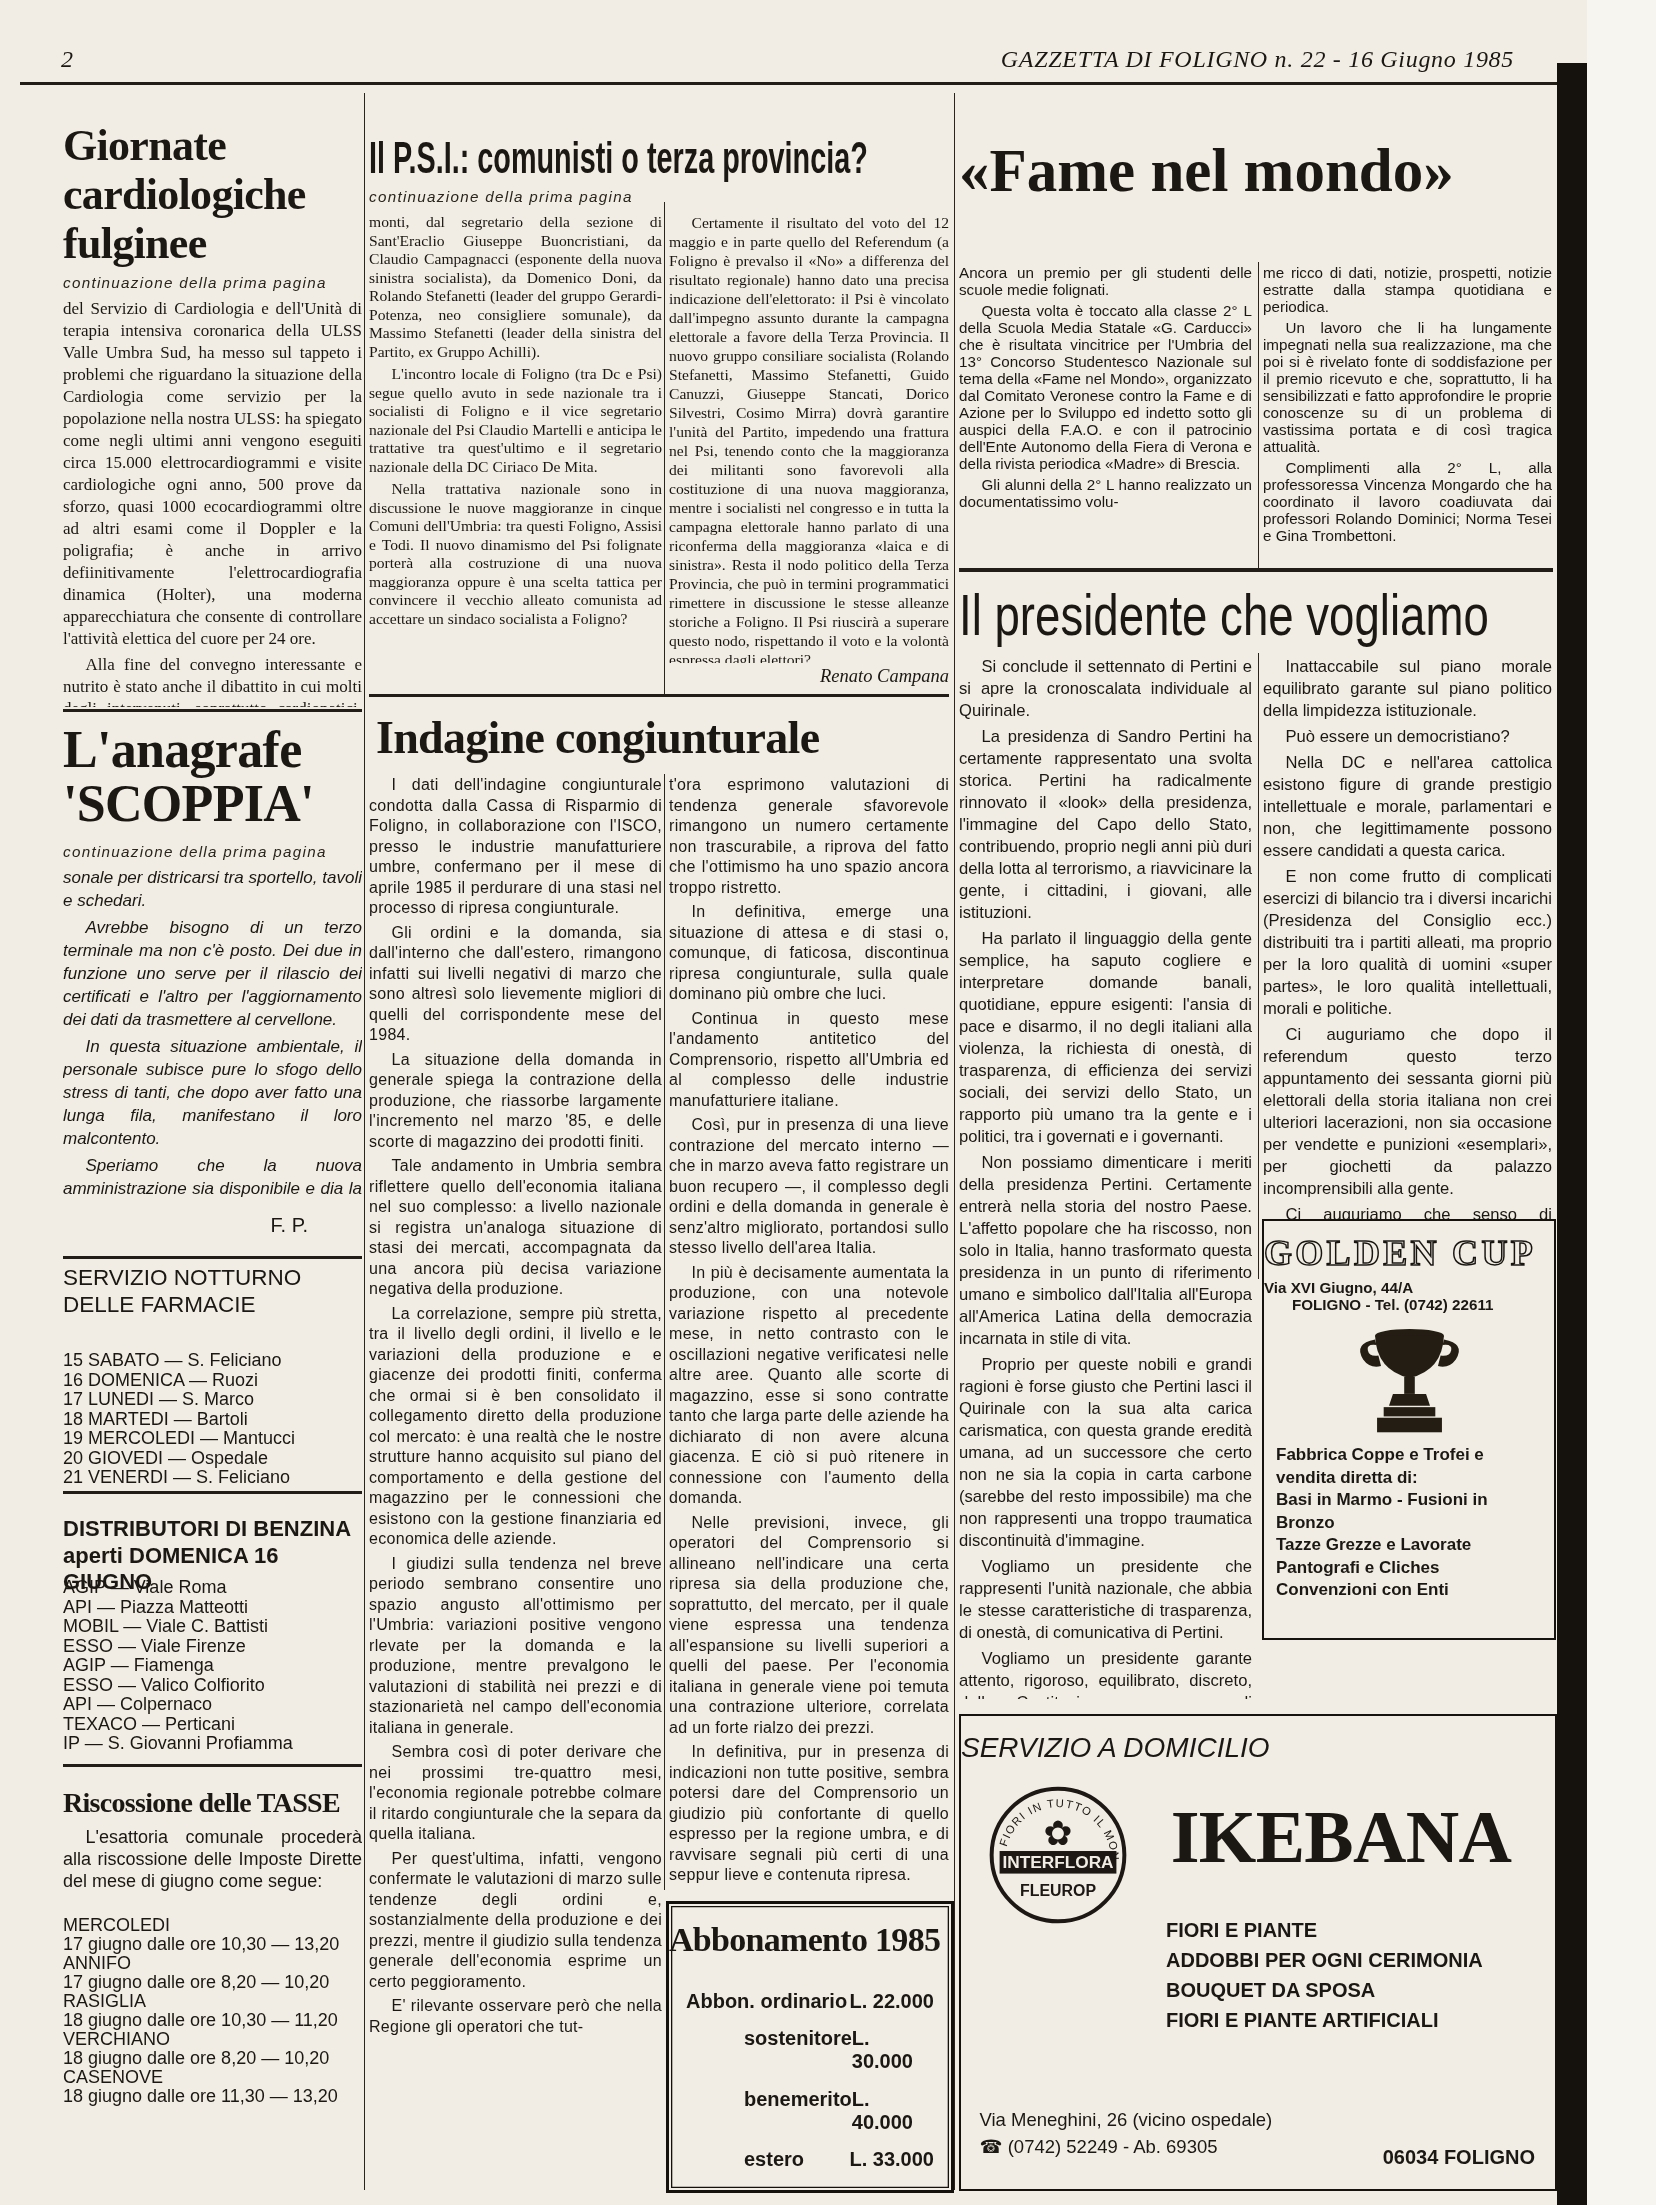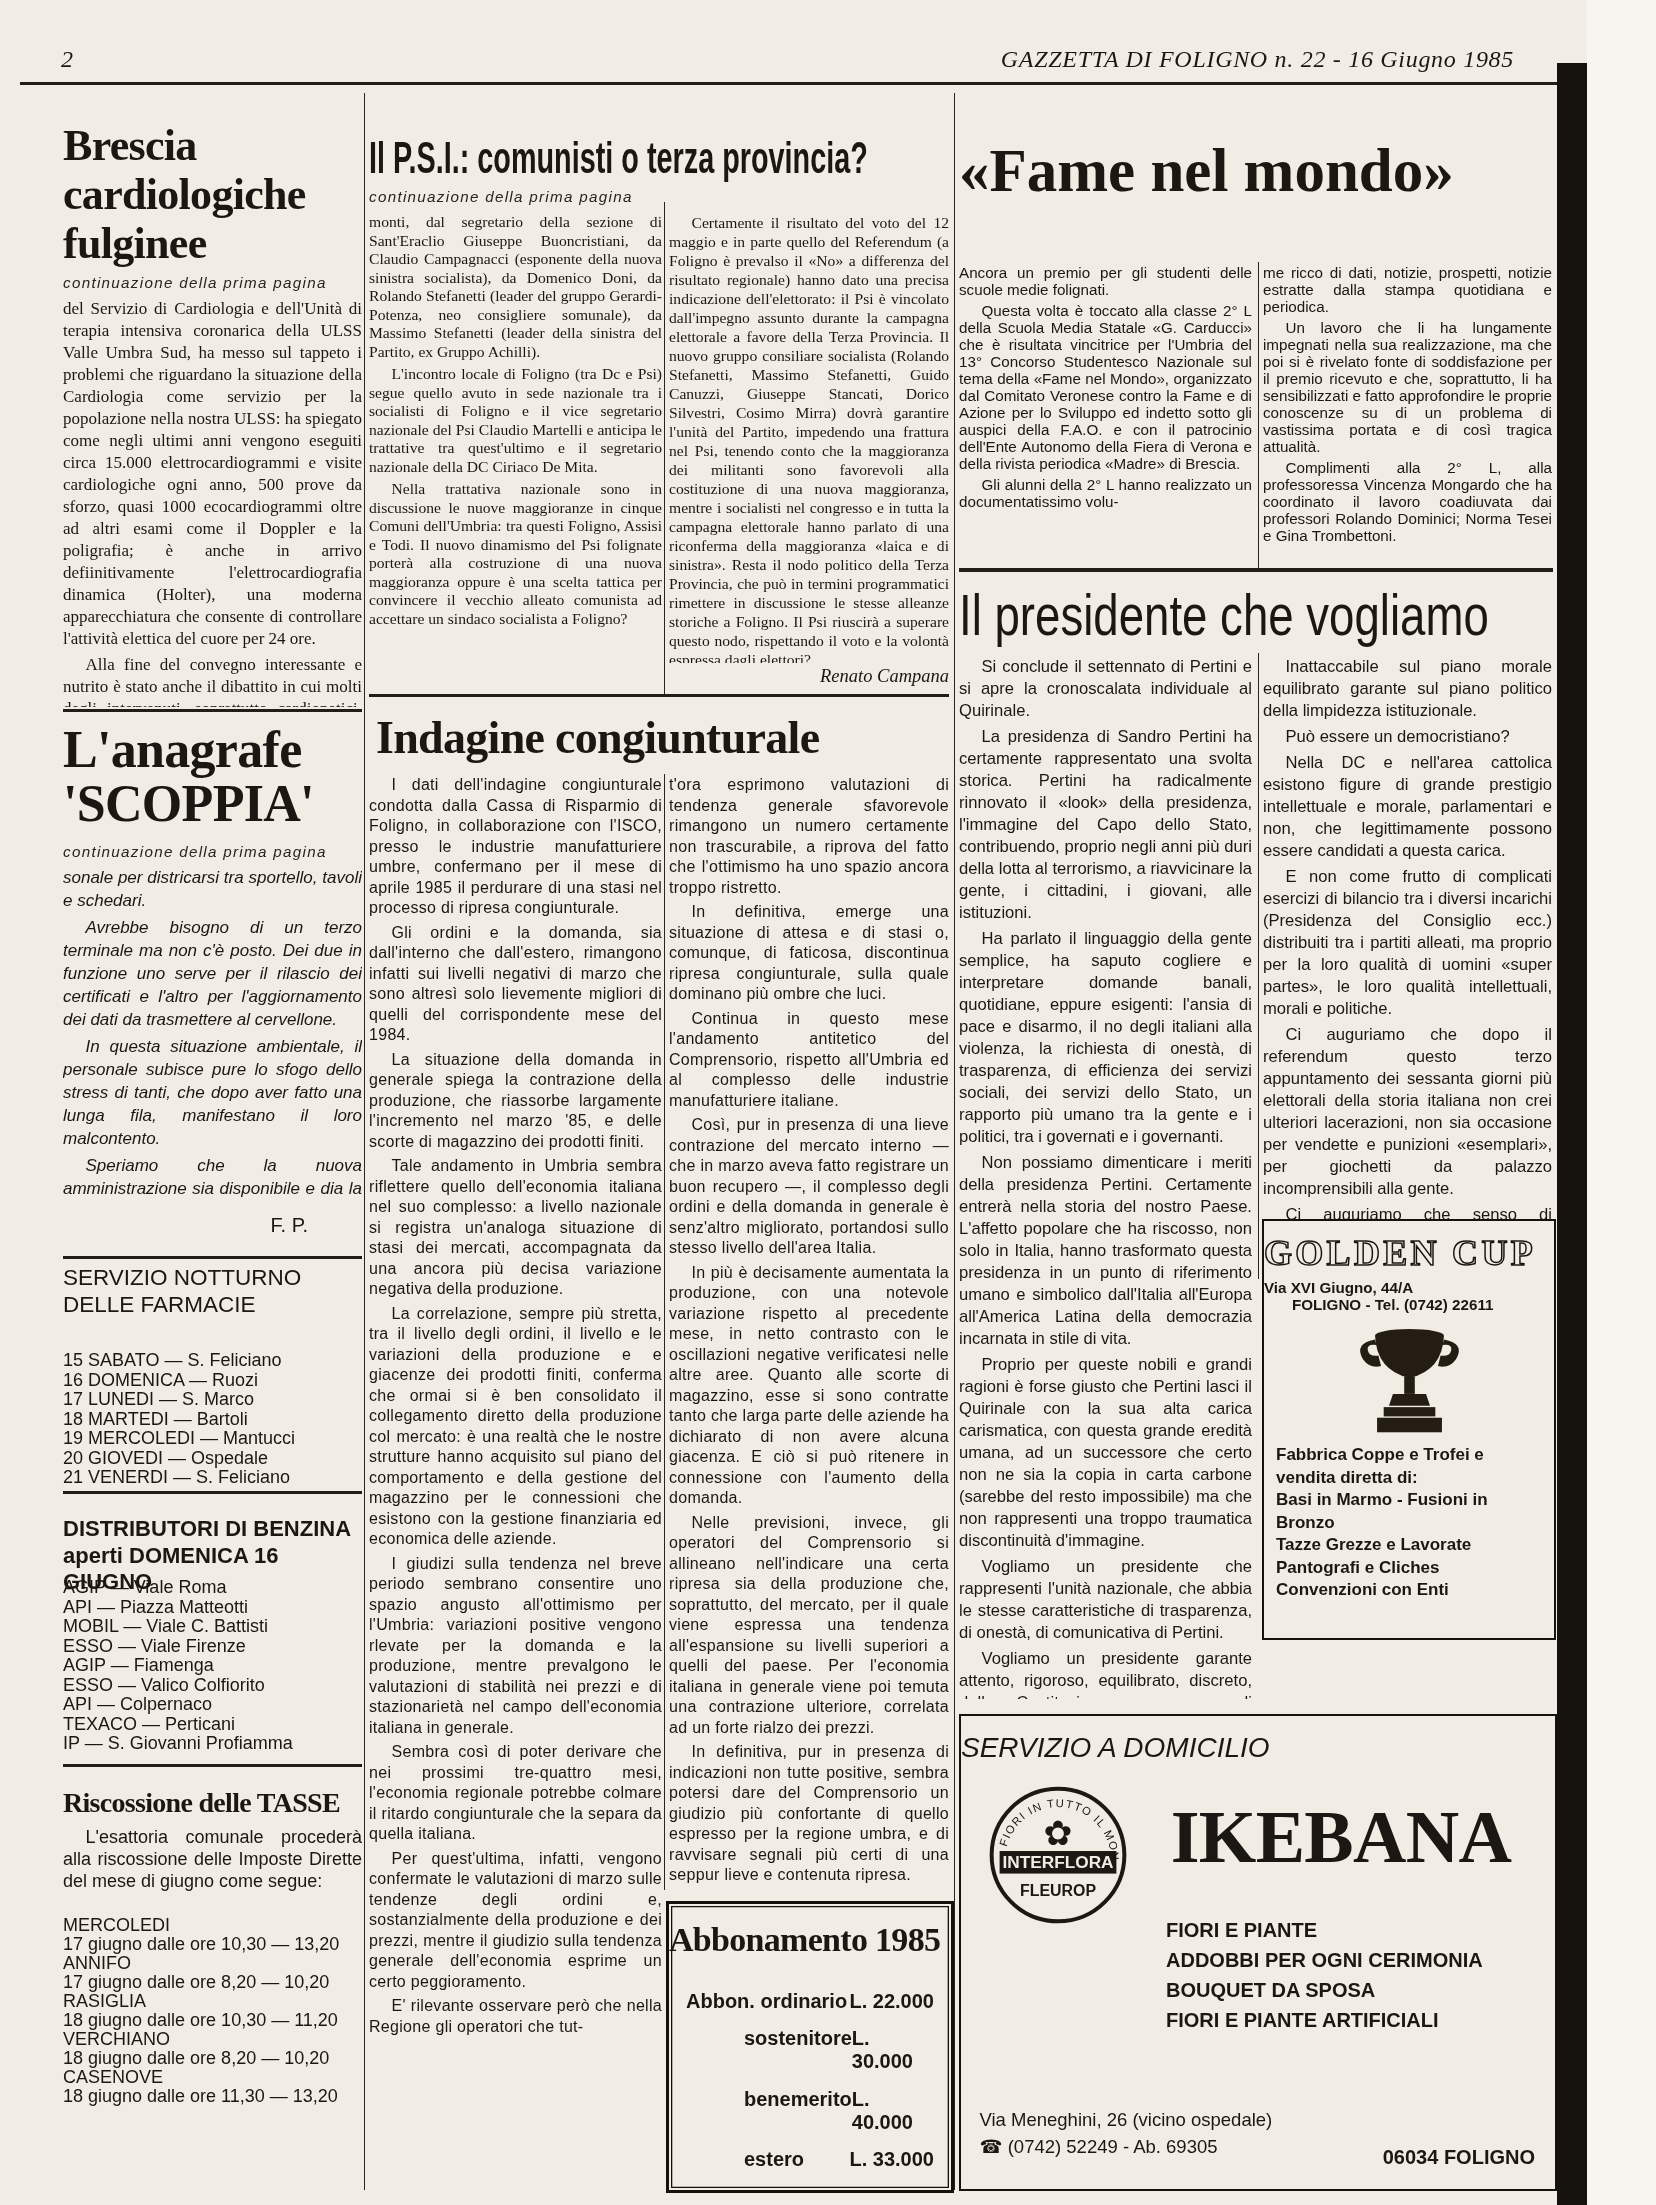--- a/index.html
+++ b/index.html
@@ -41,21 +41,21 @@
   <div class="abs" style="left:1587px;top:0;width:69px;height:2205px;background:#f7f5f0;"></div>
 
   <div class="rule-v" style="left:364px;top:93px;height:2097px;"></div>
   <div class="rule-v" style="left:664px;top:202px;height:494px;"></div>
   <div class="rule-v" style="left:664px;top:774px;height:1116px;"></div>
   <div class="rule-v" style="left:954px;top:93px;height:2097px;"></div>
   <div class="rule-v" style="left:1258px;top:262px;height:306px;"></div>
   <div class="rule-v" style="left:1258px;top:653px;height:626px;"></div>
 
   <div class="abs headline-serif" style="left:63px;top:121px;width:299px;font-size:44px;line-height:49px;">
-    <div>Brescia</div>
+    <div>Giornate</div>
     <div>cardiologiche</div>
     <div>fulginee</div>
   </div>
   <div class="abs kicker" style="left:63px;top:274px;">continuazione della prima pagina</div>
   <div class="abs serifbody" style="left:63px;top:298px;width:299px;height:409px;font-size:17px;line-height:22px;">
     <p class="para noindent">del Servizio di Cardiologia e dell'Unità di terapia intensiva coronarica della ULSS Valle Umbra Sud, ha messo sul tappeto i problemi che riguardano la situazione della Cardiologia come servizio per la popolazione nella nostra ULSS: ha spiegato come negli ultimi anni vengono eseguiti circa 15.000 elettrocardiogrammi e visite cardiologiche ogni anno, 500 prove da sforzo, quasi 1000 ecocardiogrammi oltre ad altri esami come il Doppler e la poligrafia; è anche in arrivo defiinitivamente l'elettrocardiografia dinamica (Holter), una moderna apparecchiatura che consente di controllare l'attività elettica del cuore per 24 ore.</p>
     <p class="para">Alla fine del convegno interessante e nutrito è stato anche il dibattito in cui molti degli intervenuti, soprattutto cardiopatici, hanno raccontato esperienze personali e posto quesiti di interesse generale.</p>
   </div>
 
   <div class="rule-h" style="left:63px;top:709px;width:299px;height:2.6px;"></div>

